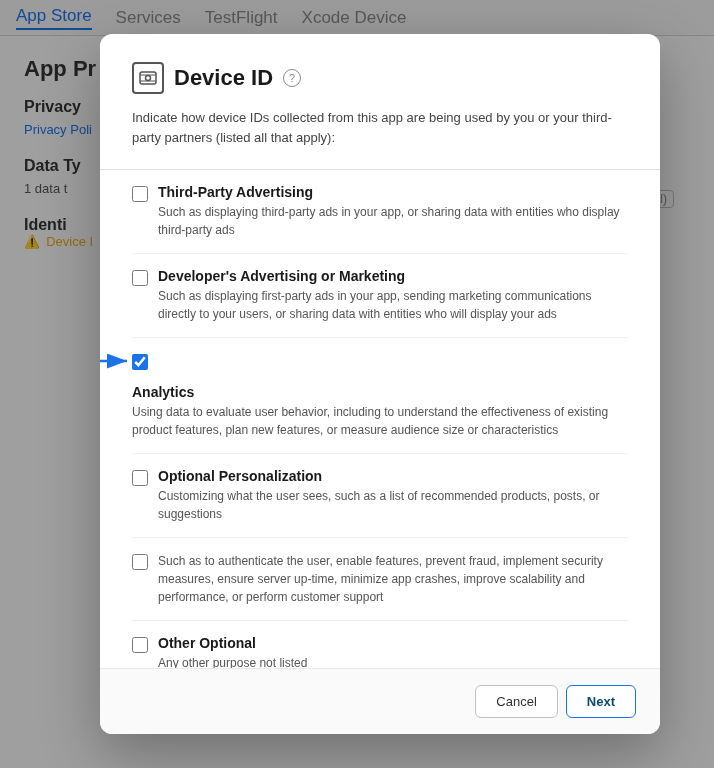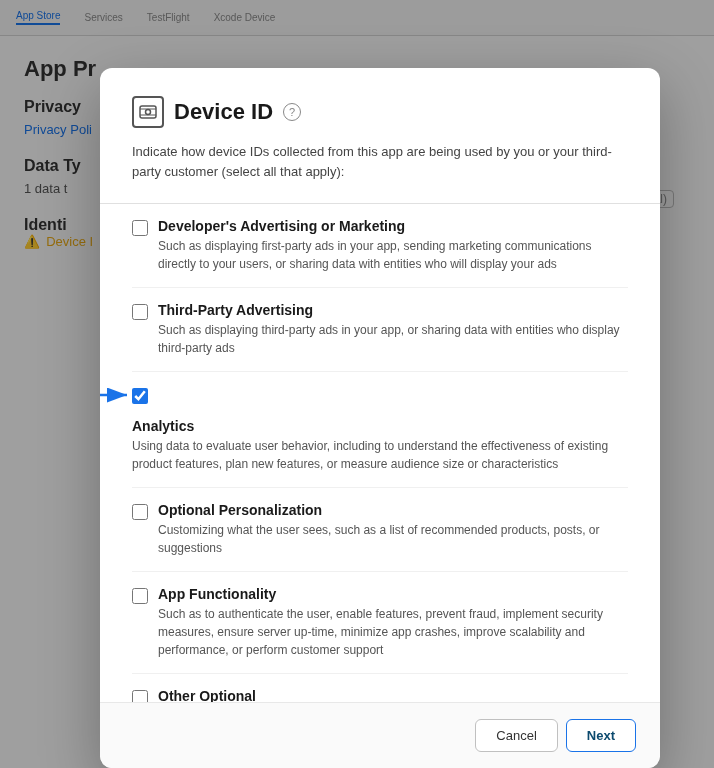--- a/index.html
+++ b/index.html
@@ -23,21 +23,21 @@
       height: 36px;
       background: #f0f0f0;
       border-bottom: 1px solid #d0d0d0;
       display: flex;
       align-items: center;
       padding: 0 16px;
       gap: 24px;
     }
 
     .bg-nav-item {
-      font-size: 10px;
+      font-size: 17px;
       color: #888;
     }
     .bg-nav-item.active {
       color: #1a73e8;
       border-bottom: 2px solid #1a73e8;
       padding-bottom: 2px;
     }
 
     .bg-content {
       padding: 20px 24px;
@@ -95,21 +95,21 @@
       right: 40px;
       top: 190px;
     }
 
     
     .overlay {
       position: absolute;
       inset: 0;
       background: rgba(0,0,0,0.35);
       display: flex;
-      align-items: flex-end;
+      align-items: center;
       justify-content: center;
       padding-left: 46px;
     }
 
     
     .modal {
       background: #ffffff;
       border-radius: 12px;
       width: 560px;
       max-height: 700px;
@@ -289,43 +289,43 @@
             <rect x="1" y="3" width="16" height="12" rx="2" stroke="#555" stroke-width="1.5" fill="none"></rect>
             <circle cx="9" cy="9" r="2.5" stroke="#555" stroke-width="1.5" fill="none"></circle>
             <line x1="1" y1="6" x2="17" y2="6" stroke="#555" stroke-width="1"></line>
             <line x1="1" y1="12" x2="17" y2="12" stroke="#555" stroke-width="1"></line>
           </svg>
         </div>
         <div class="modal-title">Device ID</div>
         <div class="modal-help-icon">?</div>
       </div>
 
-      <div class="modal-description">Indicate how device IDs collected from this app are being used by you or your third-party customer (select all that apply):</div>
+      <div class="modal-description">Indicate how device IDs collected from this app are being used by you or your third-party partners (listed all that apply):</div>
 
       <hr class="divider">
 
       <div>
+
+        <div class="checkbox-item">
+          <div class="checkbox-wrapper">
+            <input type="checkbox" class="checkbox-input" id="cb-third-party" style="">
+          </div>
+          <div class="checkbox-content">
+            <div class="checkbox-label">Third-Party Advertising</div>
+            <div class="checkbox-desc">Such as displaying third-party ads in your app, or sharing data with entities who display third-party ads</div>
+          </div>
+        </div>
 
         <div class="checkbox-item">
           <div class="checkbox-wrapper">
             <input type="checkbox" class="checkbox-input" id="cb-developers" style="">
           </div>
           <div class="checkbox-content">
             <div class="checkbox-label">Developer's Advertising or Marketing</div>
             <div class="checkbox-desc">Such as displaying first-party ads in your app, sending marketing communications directly to your users, or sharing data with entities who will display your ads</div>
-          </div>
-        </div>
-
-        <div class="checkbox-item">
-          <div class="checkbox-wrapper">
-            <input type="checkbox" class="checkbox-input" id="cb-third-party" style="">
-          </div>
-          <div class="checkbox-content">
-            <div class="checkbox-label">Third-Party Advertising</div>
-            <div class="checkbox-desc">Such as displaying third-party ads in your app, or sharing data with entities who display third-party ads</div>
           </div>
         </div>
 
         <div class="checkbox-item" style="position:relative;flex-direction:column;">
           <div class="checkbox-wrapper">
             <input type="checkbox" class="checkbox-input" id="cb-analytics" checked="" style="">
           </div>
           <div class="checkbox-content">
             <div class="checkbox-label">Analytics</div>
             <div class="checkbox-desc">Using data to evaluate user behavior, including to understand the effectiveness of existing product features, plan new features, or measure audience size or characteristics</div>
@@ -349,21 +349,20 @@
             <div class="checkbox-label">Optional Personalization</div>
             <div class="checkbox-desc">Customizing what the user sees, such as a list of recommended products, posts, or suggestions</div>
           </div>
         </div>
 
         <div class="checkbox-item">
           <div class="checkbox-wrapper">
             <input type="checkbox" class="checkbox-input" id="cb-app-func" style="">
           </div>
           <div class="checkbox-content">
-            <div class="checkbox-label">App Functionality</div>
             <div class="checkbox-desc">Such as to authenticate the user, enable features, prevent fraud, implement security measures, ensure server up-time, minimize app crashes, improve scalability and performance, or perform customer support</div>
           </div>
         </div>
 
         <div class="checkbox-item">
           <div class="checkbox-wrapper">
             <input type="checkbox" class="checkbox-input" id="cb-other" style="">
           </div>
           <div class="checkbox-content">
             <div class="checkbox-label">Other Optional</div>

